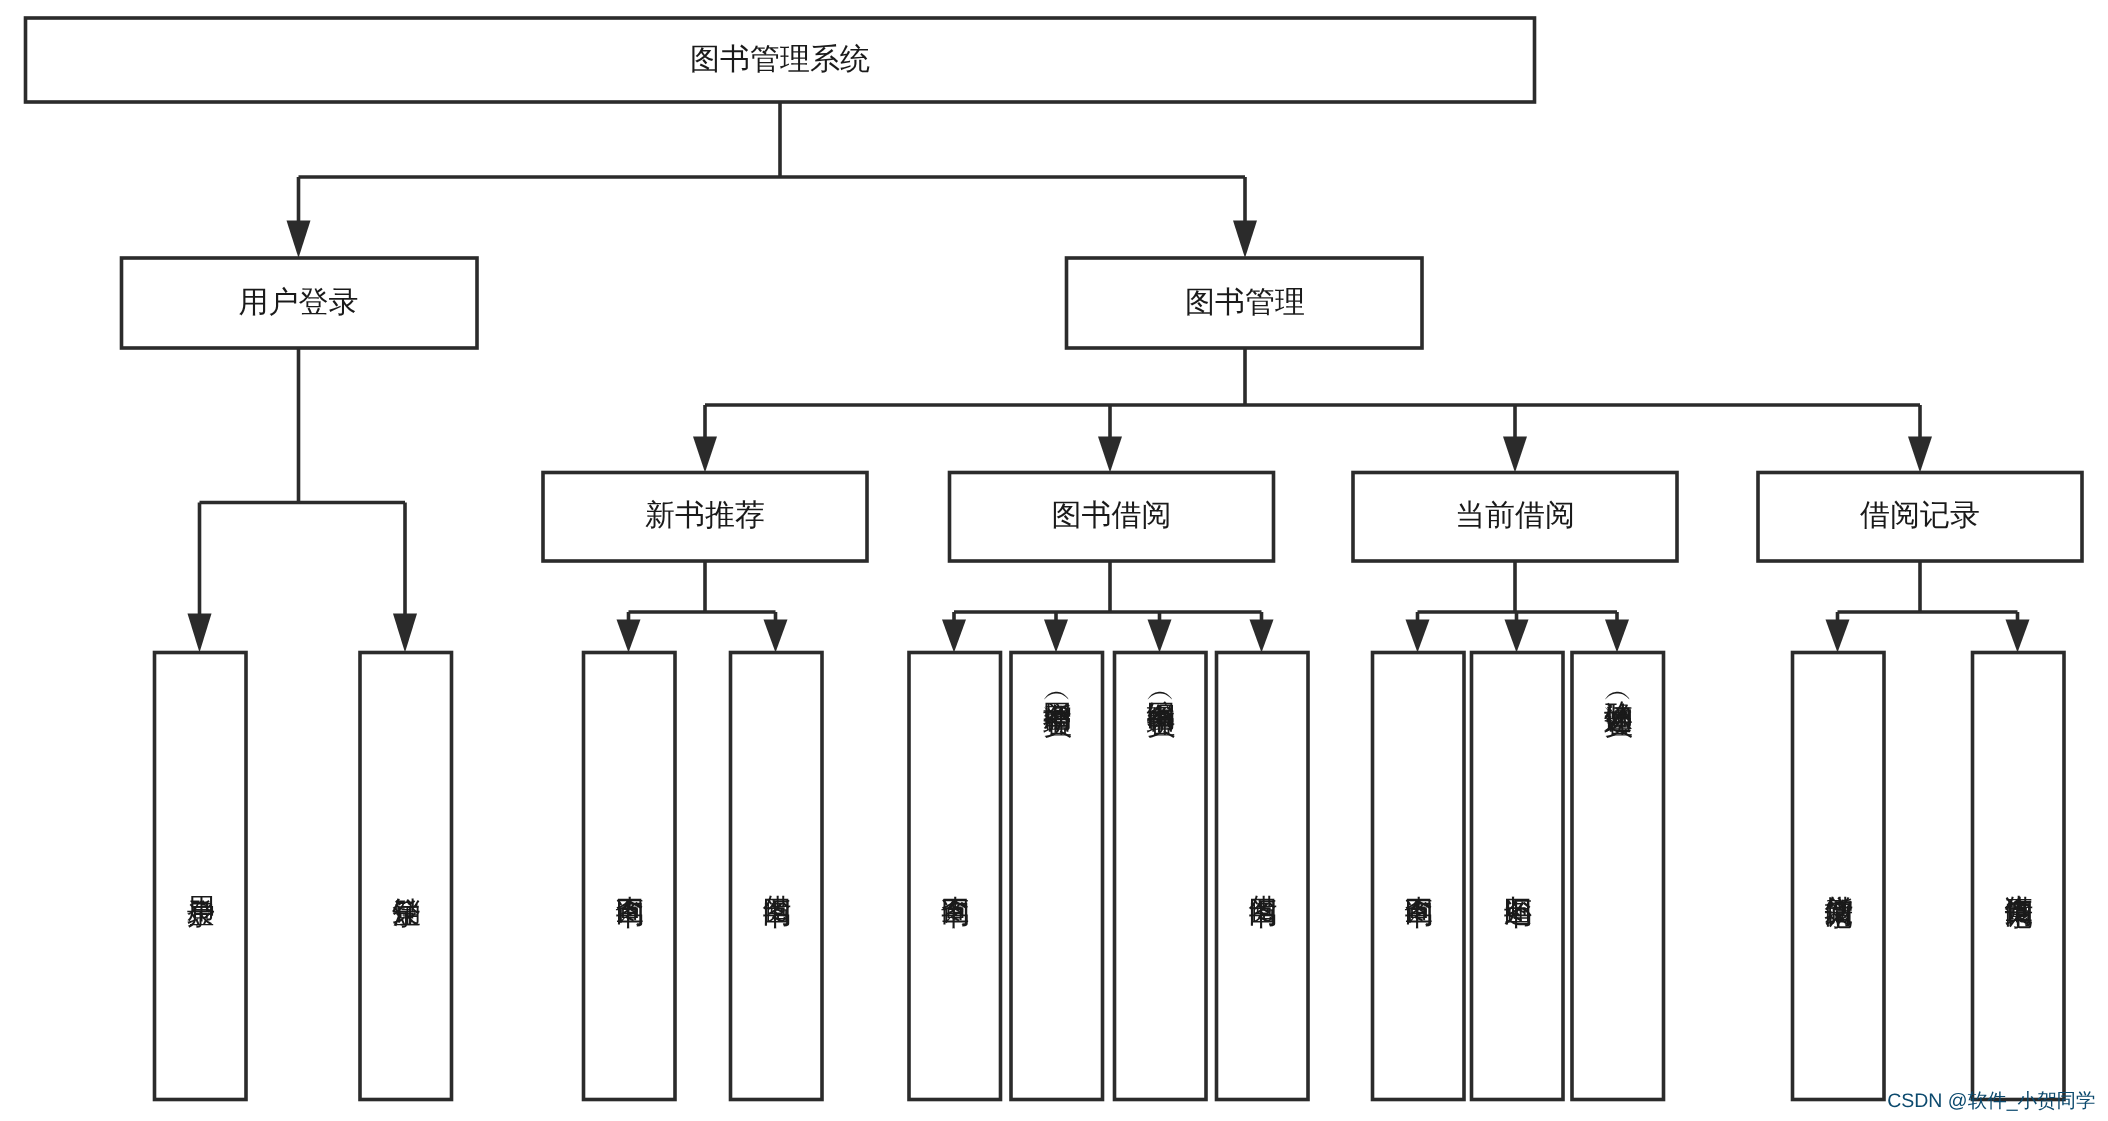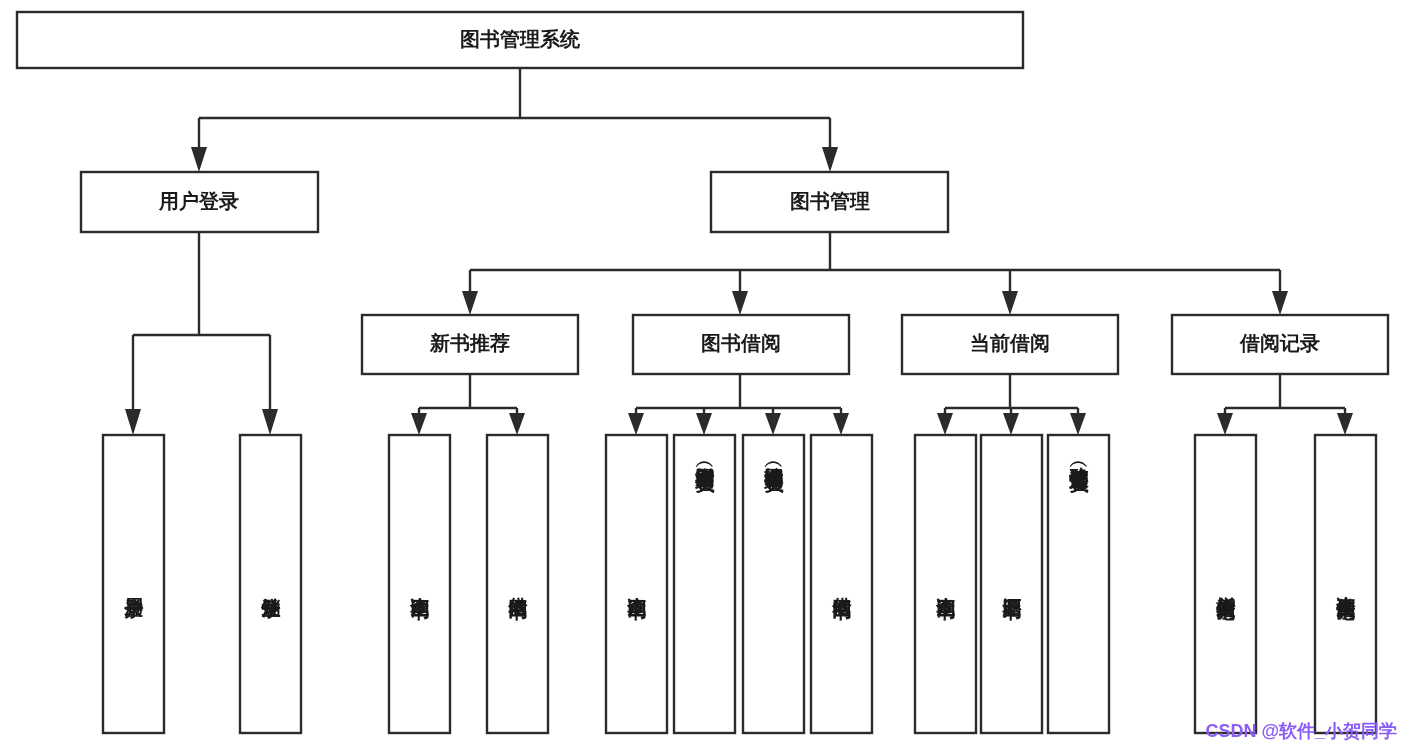--- a/index.html
+++ b/index.html
@@ -12,21 +12,20 @@
     width: 1405px;
     height: 747px;
     font-family: "Liberation Sans", "DejaVu Sans", sans-serif;
     overflow: hidden;
     position: relative;
   }
   #diagram-root {
     position: relative;
     width: 1405px;
     height: 747px;
-    font-weight: bold;
   }
   svg.flowchart {
     display: block;
     width: 1405px;
     height: 747px;
   }
   .node-box {
     fill: #ffffff;
     stroke: #2b2b2b;
     stroke-width: 2.4;
@@ -50,22 +49,22 @@
   }
   .arrow-head {
     fill: #2b2b2b;
     stroke: none;
   }
   .watermark {
     position: absolute;
     right: 8px;
     bottom: 4px;
     font-family: "Liberation Sans", "DejaVu Sans", sans-serif;
-    font-size: 18px;
-    color: #8b5cf6;
+    font-size: 13px;
+    color: #0c4a6e;
     white-space: nowrap;
     user-select: none;
     pointer-events: none;
   }
 </style>
 </head>
 <body>
 
 <div id="diagram-root">
 

